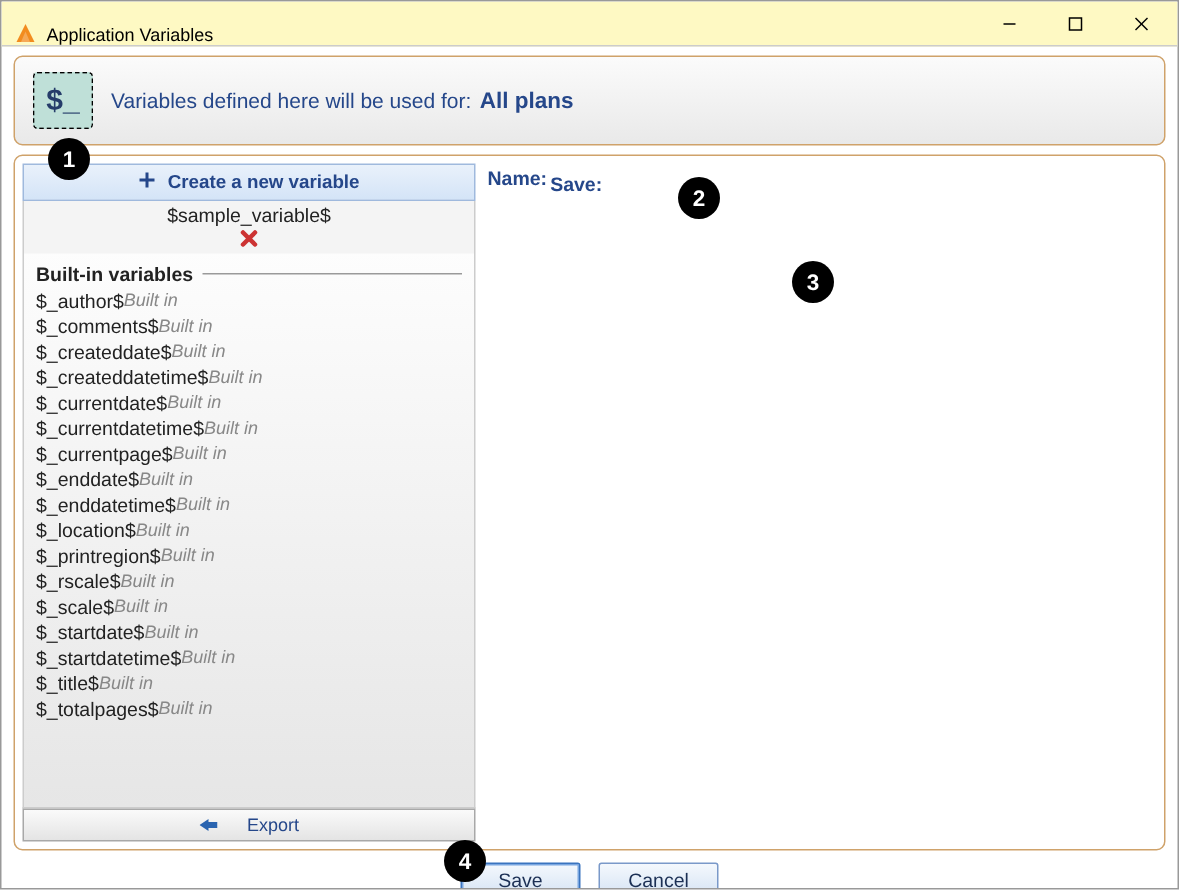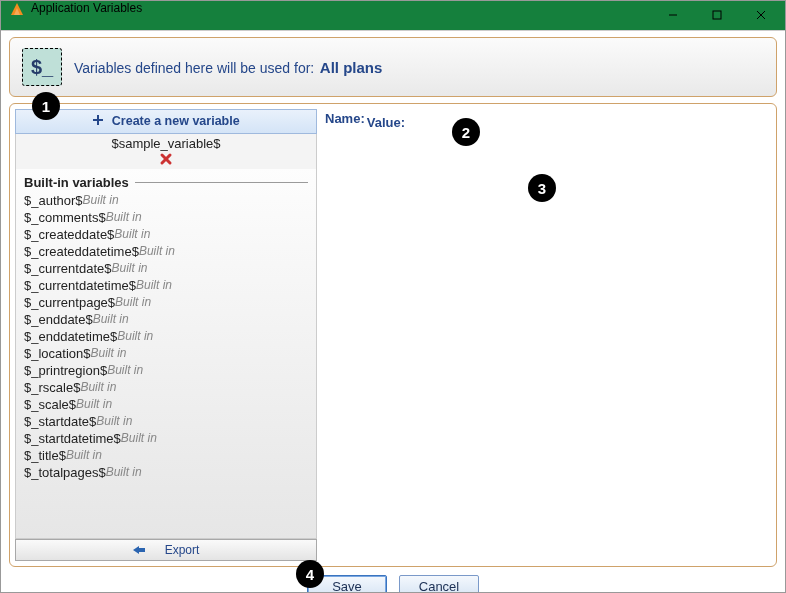--- a/index.html
+++ b/index.html
@@ -9,23 +9,23 @@
     font-size: 13px;
     background: #fff;
     color: #333;
     width: 786px;
     height: 593px;
     overflow: hidden;
     border: 1px solid #999;
   }
   .titlebar {
     display: flex;
-    align-items: flex-start;
+    align-items: flex-end;
     height: 30px;
-    background: #15803d;
+    background: #fef9c3;
     border-bottom: 1px solid #ccc;
     padding: 0 2px 0 8px;
   }
   .titlebar .app-icon {
     width: 16px; height: 16px;
     margin-right: 6px;
   }
   .titlebar .title {
     flex: 1;
     font-size: 12px;
@@ -372,21 +372,21 @@
           <svg width="12" height="10" viewBox="0 0 12 10">
               <polygon points="0,5 6,1 6,3 12,3 12,7 6,7 6,9" fill="#2a64b0"></polygon>
             </svg>
           <span>Export</span>
         </div>
       </div>
     </div>
 
     <div class="right">
       <div class="field-label">Name:</div>
-      <div class="field-label" style="margin-top:6px">Value:</div>
+      <div class="field-label" style="margin-top:6px">Save:</div>
     </div>
 
   </div>
 
   <div class="btn-row">
     <button class="dlg-btn save">Save</button>
     <button class="dlg-btn">Cancel</button>
   </div>
 
 </div>

